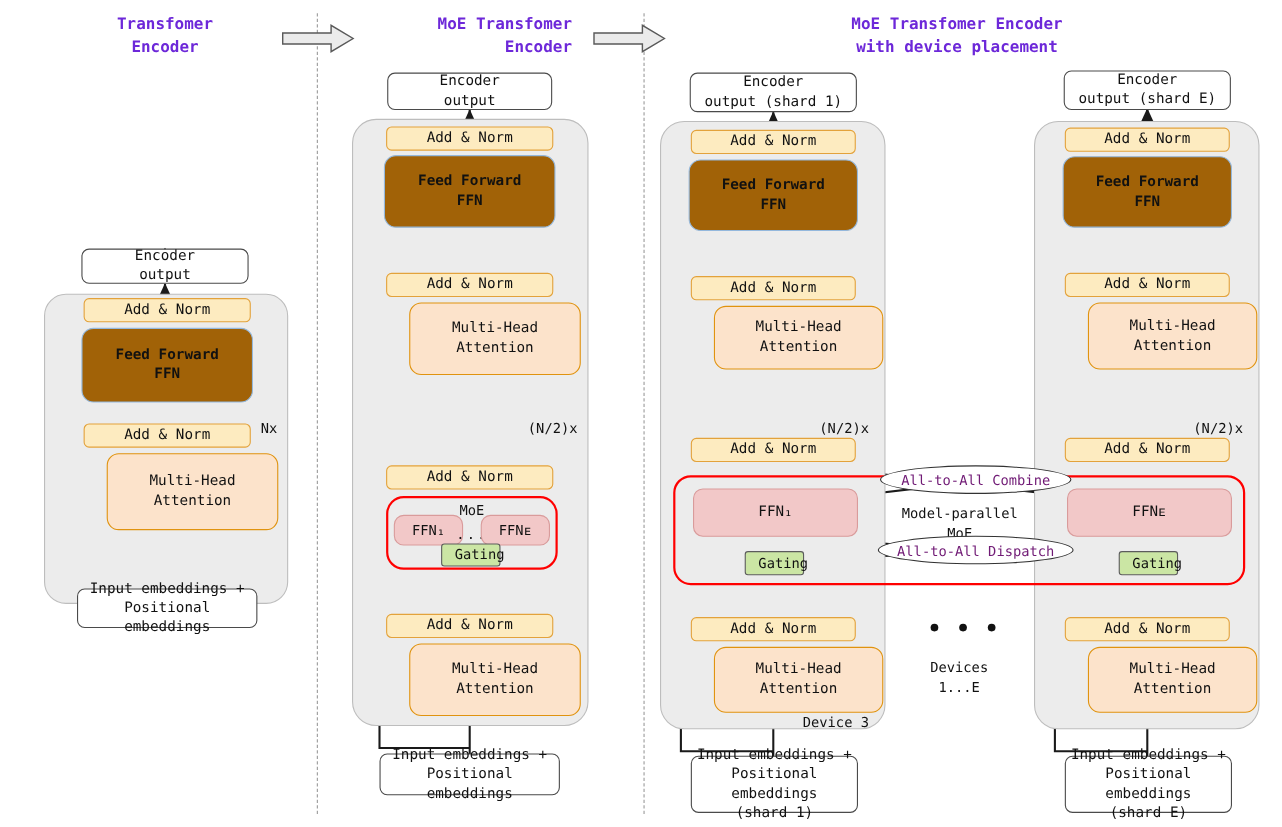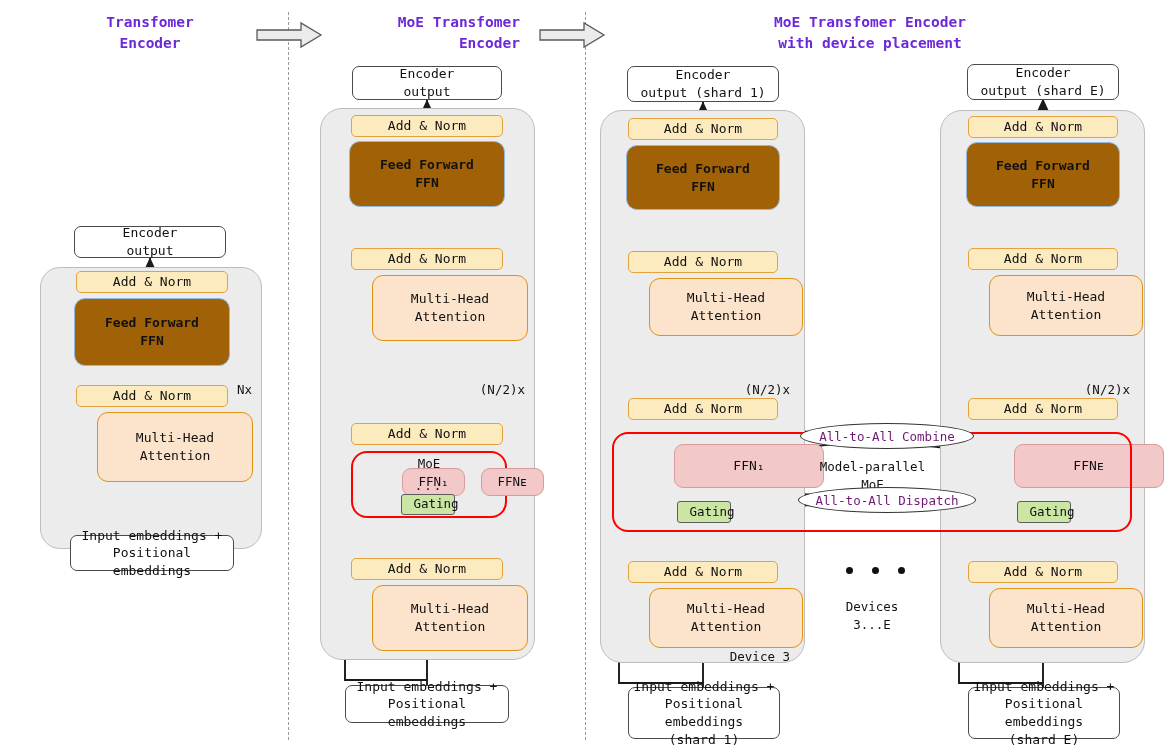--- a/index.html
+++ b/index.html
@@ -36,21 +36,21 @@
   
   .node {
     position:absolute; display:flex; align-items:center; justify-content:center;
     text-align:center; font-size:13px; color:#111; line-height:1.35;
     white-space:pre-line;
   }
   .n-white  { background:#ffffff; border:1.3px solid #4a4a4a; border-radius:7px; }
   .n-addnorm{ background:#fdebc0; border:1.3px solid #e3a23b; border-radius:5px; }
   .n-ffn    { background:#a16207; border:1.3px solid #94b8dd; border-radius:11px;font-weight:bold; }
   .n-mha    { background:#fce3cb; border:1.6px solid #e0930f; border-radius:11px;margin-left:23px; }
-  .n-expert { background:#f2c8c8; border:1.3px solid #d99b9b; border-radius:9px;margin-left:44px; }
+  .n-expert { background:#f2c8c8; border:1.3px solid #d99b9b; border-radius:9px; }
   .n-gating { background:#cbe6a4; border:1.3px solid #5c5c5c; border-radius:3px;
               font-size:12.5px;padding-left:16px; }
 
   
   .moe-outline {
     position:absolute; border:2.4px solid #ff0000; border-radius:16px;
     background:transparent; pointer-events:none;
   }
 
   
@@ -313,13 +313,13 @@
 
 <div class="ellipse" style="left:798px; top:487px; width:178px; height:26px;">All-to-All Dispatch</div>
 
 <div class="dots" style="left:846px; top:567px;">
   <i></i>
     <i></i>
     <i></i>
 </div>
 
 <div class="lbl" style="left:822px; top:598px; width:100px;">Devices
-3...E</div>
+1...E</div>
 
 </body></html>

